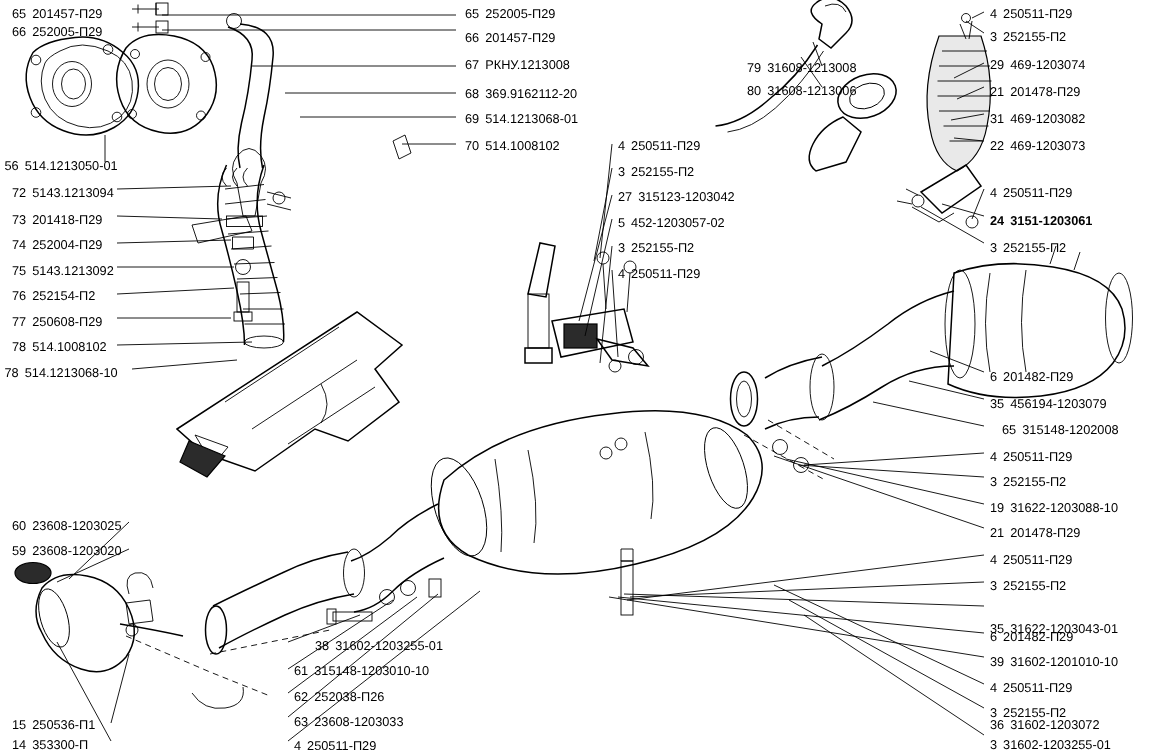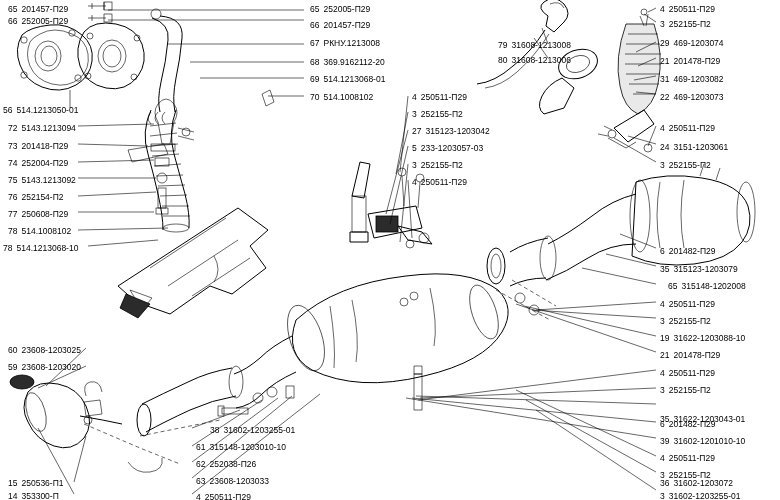--- a/index.html
+++ b/index.html
@@ -262,36 +262,36 @@
       <div class="lbl leftalign" style="left: 310px; top: 74px;"><span class="num">69</span><span class="txt">514.1213068-01</span></div>
       <div class="lbl leftalign" style="left: 310px; top: 92px;"><span class="num">70</span><span class="txt">514.1008102</span></div>
       <div class="lbl leftalign" style="left: 196px; top: 425px; margin-left: 14px;"><span class="num">38</span><span class="txt">31602-1203255-01</span></div>
       <div class="lbl leftalign" style="left: 196px; top: 442px;"><span class="num">61</span><span class="txt">315148-1203010-10</span></div>
       <div class="lbl leftalign" style="left: 196px; top: 459px;"><span class="num">62</span><span class="txt">252038-П26</span></div>
       <div class="lbl leftalign" style="left: 196px; top: 476px;"><span class="num">63</span><span class="txt">23608-1203033</span></div>
       <div class="lbl leftalign" style="left: 196px; top: 492px;"><span class="num">4</span><span class="txt">250511-П29</span></div>
       <div class="lbl leftalign" style="left: 412px; top: 92px;"><span class="num">4</span><span class="txt">250511-П29</span></div>
       <div class="lbl leftalign" style="left: 412px; top: 109px;"><span class="num">3</span><span class="txt">252155-П2</span></div>
       <div class="lbl leftalign" style="left: 412px; top: 126px;"><span class="num">27</span><span class="txt">315123-1203042</span></div>
-      <div class="lbl leftalign" style="left: 412px; top: 143px;"><span class="num">5</span><span class="txt">233-1203057-03</span></div>
+      <div class="lbl leftalign" style="left: 412px; top: 143px;"><span class="num">5</span><span class="txt">452-1203057-02</span></div>
       <div class="lbl leftalign" style="left: 412px; top: 160px;"><span class="num">3</span><span class="txt">252155-П2</span></div>
       <div class="lbl leftalign" style="left: 412px; top: 177px;"><span class="num">4</span><span class="txt">250511-П29</span></div>
       <div class="lbl leftalign" style="left: 498px; top: 40px;"><span class="num">79</span><span class="txt">31608-1213008</span></div>
       <div class="lbl leftalign" style="left: 498px; top: 55px; text-decoration: underline;"><span class="num">80</span><span class="txt">31608-1213006</span></div>
       <div class="lbl leftalign" style="left: 660px; top: 4px;"><span class="num">4</span><span class="txt">250511-П29</span></div>
       <div class="lbl leftalign" style="left: 660px; top: 19px;"><span class="num">3</span><span class="txt">252155-П2</span></div>
       <div class="lbl leftalign" style="left: 660px; top: 38px;"><span class="num">29</span><span class="txt">469-1203074</span></div>
       <div class="lbl leftalign" style="left: 660px; top: 56px;"><span class="num">21</span><span class="txt">201478-П29</span></div>
       <div class="lbl leftalign" style="left: 660px; top: 74px;"><span class="num">31</span><span class="txt">469-1203082</span></div>
       <div class="lbl leftalign" style="left: 660px; top: 92px;"><span class="num">22</span><span class="txt">469-1203073</span></div>
       <div class="lbl leftalign" style="left: 660px; top: 123px;"><span class="num">4</span><span class="txt">250511-П29</span></div>
-      <div class="lbl leftalign" style="left: 660px; top: 142px;"><span class="num">24</span><span class="txt">3151-1203061</span></div>
+      <div class="lbl leftalign" style="left: 660px; top: 142px; font-weight: bold;"><span class="num">24</span><span class="txt">3151-1203061</span></div>
       <div class="lbl leftalign" style="left: 660px; top: 160px;"><span class="num">3</span><span class="txt">252155-П2</span></div>
       <div class="lbl leftalign" style="left: 660px; top: 246px;"><span class="num">6</span><span class="txt">201482-П29</span></div>
-      <div class="lbl leftalign" style="left: 660px; top: 264px;"><span class="num">35</span><span class="txt">315123-1203079</span></div>
+      <div class="lbl leftalign" style="left: 660px; top: 264px;"><span class="num">35</span><span class="txt">456194-1203079</span></div>
       <div class="lbl leftalign" style="left: 668px; top: 281px;"><span class="num">65</span><span class="txt">315148-1202008</span></div>
       <div class="lbl leftalign" style="left: 660px; top: 299px;"><span class="num">4</span><span class="txt">250511-П29</span></div>
       <div class="lbl leftalign" style="left: 660px; top: 316px;"><span class="num">3</span><span class="txt">252155-П2</span></div>
       <div class="lbl leftalign" style="left: 660px; top: 333px;"><span class="num">19</span><span class="txt">31622-1203088-10</span></div>
       <div class="lbl leftalign" style="left: 660px; top: 350px;"><span class="num">21</span><span class="txt">201478-П29</span></div>
       <div class="lbl leftalign" style="left: 660px; top: 368px;"><span class="num">4</span><span class="txt">250511-П29</span></div>
       <div class="lbl leftalign" style="left: 660px; top: 385px;"><span class="num">3</span><span class="txt">252155-П2</span></div>
       <div class="lbl leftalign" style="left: 660px; top: 402px; margin-top: 12px;"><span class="num">35</span><span class="txt">31622-1203043-01</span></div>
       <div class="lbl leftalign" style="left: 660px; top: 419px;"><span class="num">6</span><span class="txt">201482-П29</span></div>
       <div class="lbl leftalign" style="left: 660px; top: 436px;"><span class="num">39</span><span class="txt">31602-1201010-10</span></div>

